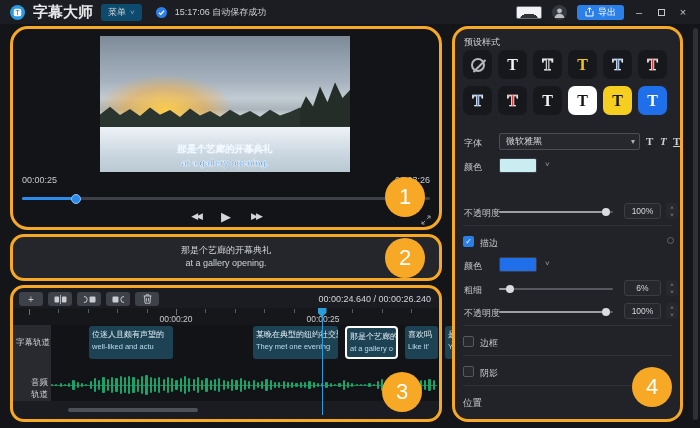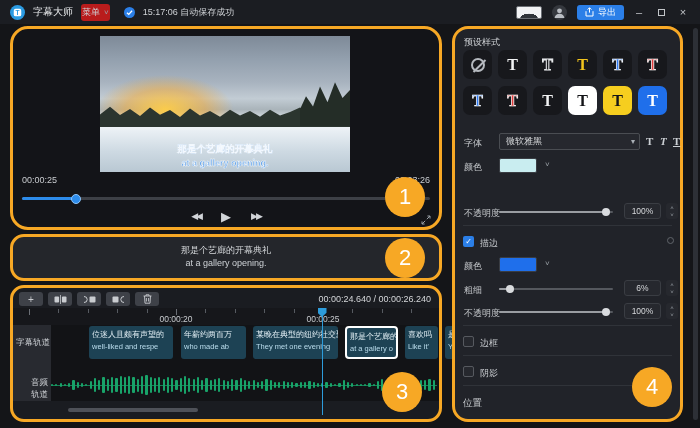--- a/index.html
+++ b/index.html
@@ -2,22 +2,22 @@
 <html><head>
 <meta charset="utf-8">
 <style>
   html,body{margin:0;padding:0;background:#0e0f12;}
   *{box-sizing:border-box;}
   .win{position:relative;width:700px;height:428px;background:#141518;overflow:hidden;
        font-family:"Liberation Sans","DejaVu Sans",sans-serif;color:#d0d3d6;}
   
   .titlebar{position:absolute;left:0;top:0;width:700px;height:24px;background:#1b1d22;
             display:flex;align-items:center;padding:0 10px;gap:8px;}
-  .appname{font-size:10px;font-weight:normal;color:#e6e8ea;}
-  .menubtn{font-size:9px;color:#cfd2d6;background:#b91c1c;border-radius:3px;padding:2px 1px;cursor:default;}
+  .appname{font-size:15px;font-weight:bold;color:#e6e8ea;}
+  .menubtn{font-size:9px;color:#cfd2d6;background:#0c4a6e;border-radius:3px;padding:2px 7px;cursor:default;}
   .menubtn::after{content:"˅";margin-left:4px;color:#9aa0a6;font-size:8px;}
   .autosave{font-size:9px;color:#cfd2d6;}
   .spacer{flex:1;}
   .thumb{width:26px;height:13px;border-radius:2px;border:1px solid #6a6e74;
          background:radial-gradient(ellipse 15px 9px at 50% 108%,#30343a 58%,rgba(0,0,0,0) 60%),#f2f3f5;}
   .exportbtn{display:flex;align-items:center;gap:4px;background:#2B7FE8;color:#fff;
              font-size:9px;border-radius:3px;padding:2px 8px;height:15px;}
   .wc{font-size:11px;color:#c3c6ca;width:14px;text-align:center;}
   .maxbox{display:inline-block;width:7px;height:7px;border:1px solid #c3c6ca;}
   
@@ -251,25 +251,21 @@
       </div>
     <div class="tl-body">
       <div class="trackarea"></div>
       <div class="labelcol">
         <span class="trklabel" style="top:12px;">字幕轨道</span>
         <span class="trklabel" style="top:52px;margin-left:15px;">音频轨道</span>
       </div>
       <div class="cliprow">
           <div class="clip" style="left: 38px; width: 84px;">
             <div class="cl1">位迷人且颇有声望的</div>
-            <div class="cl2">well-liked and respe</div>
-          </div>
-          <div class="clip" style="left: 130px; width: 65px;">
-            <div class="cl1">年薪约两百万</div>
-            <div class="cl2">who made ab</div>
+            <div class="cl2">well-liked and actu</div>
           </div>
           <div class="clip" style="left: 202px; width: 85px;">
             <div class="cl1">某晚在典型的纽约社交聚</div>
             <div class="cl2">They met one evening</div>
           </div>
           <div class="clip sel" style="left: 294px; width: 53px;">
             <div class="cl1">那是个艺廊的</div>
             <div class="cl2">at a gallery o</div>
           </div>
           <div class="clip" style="left: 354px; width: 33px;">

